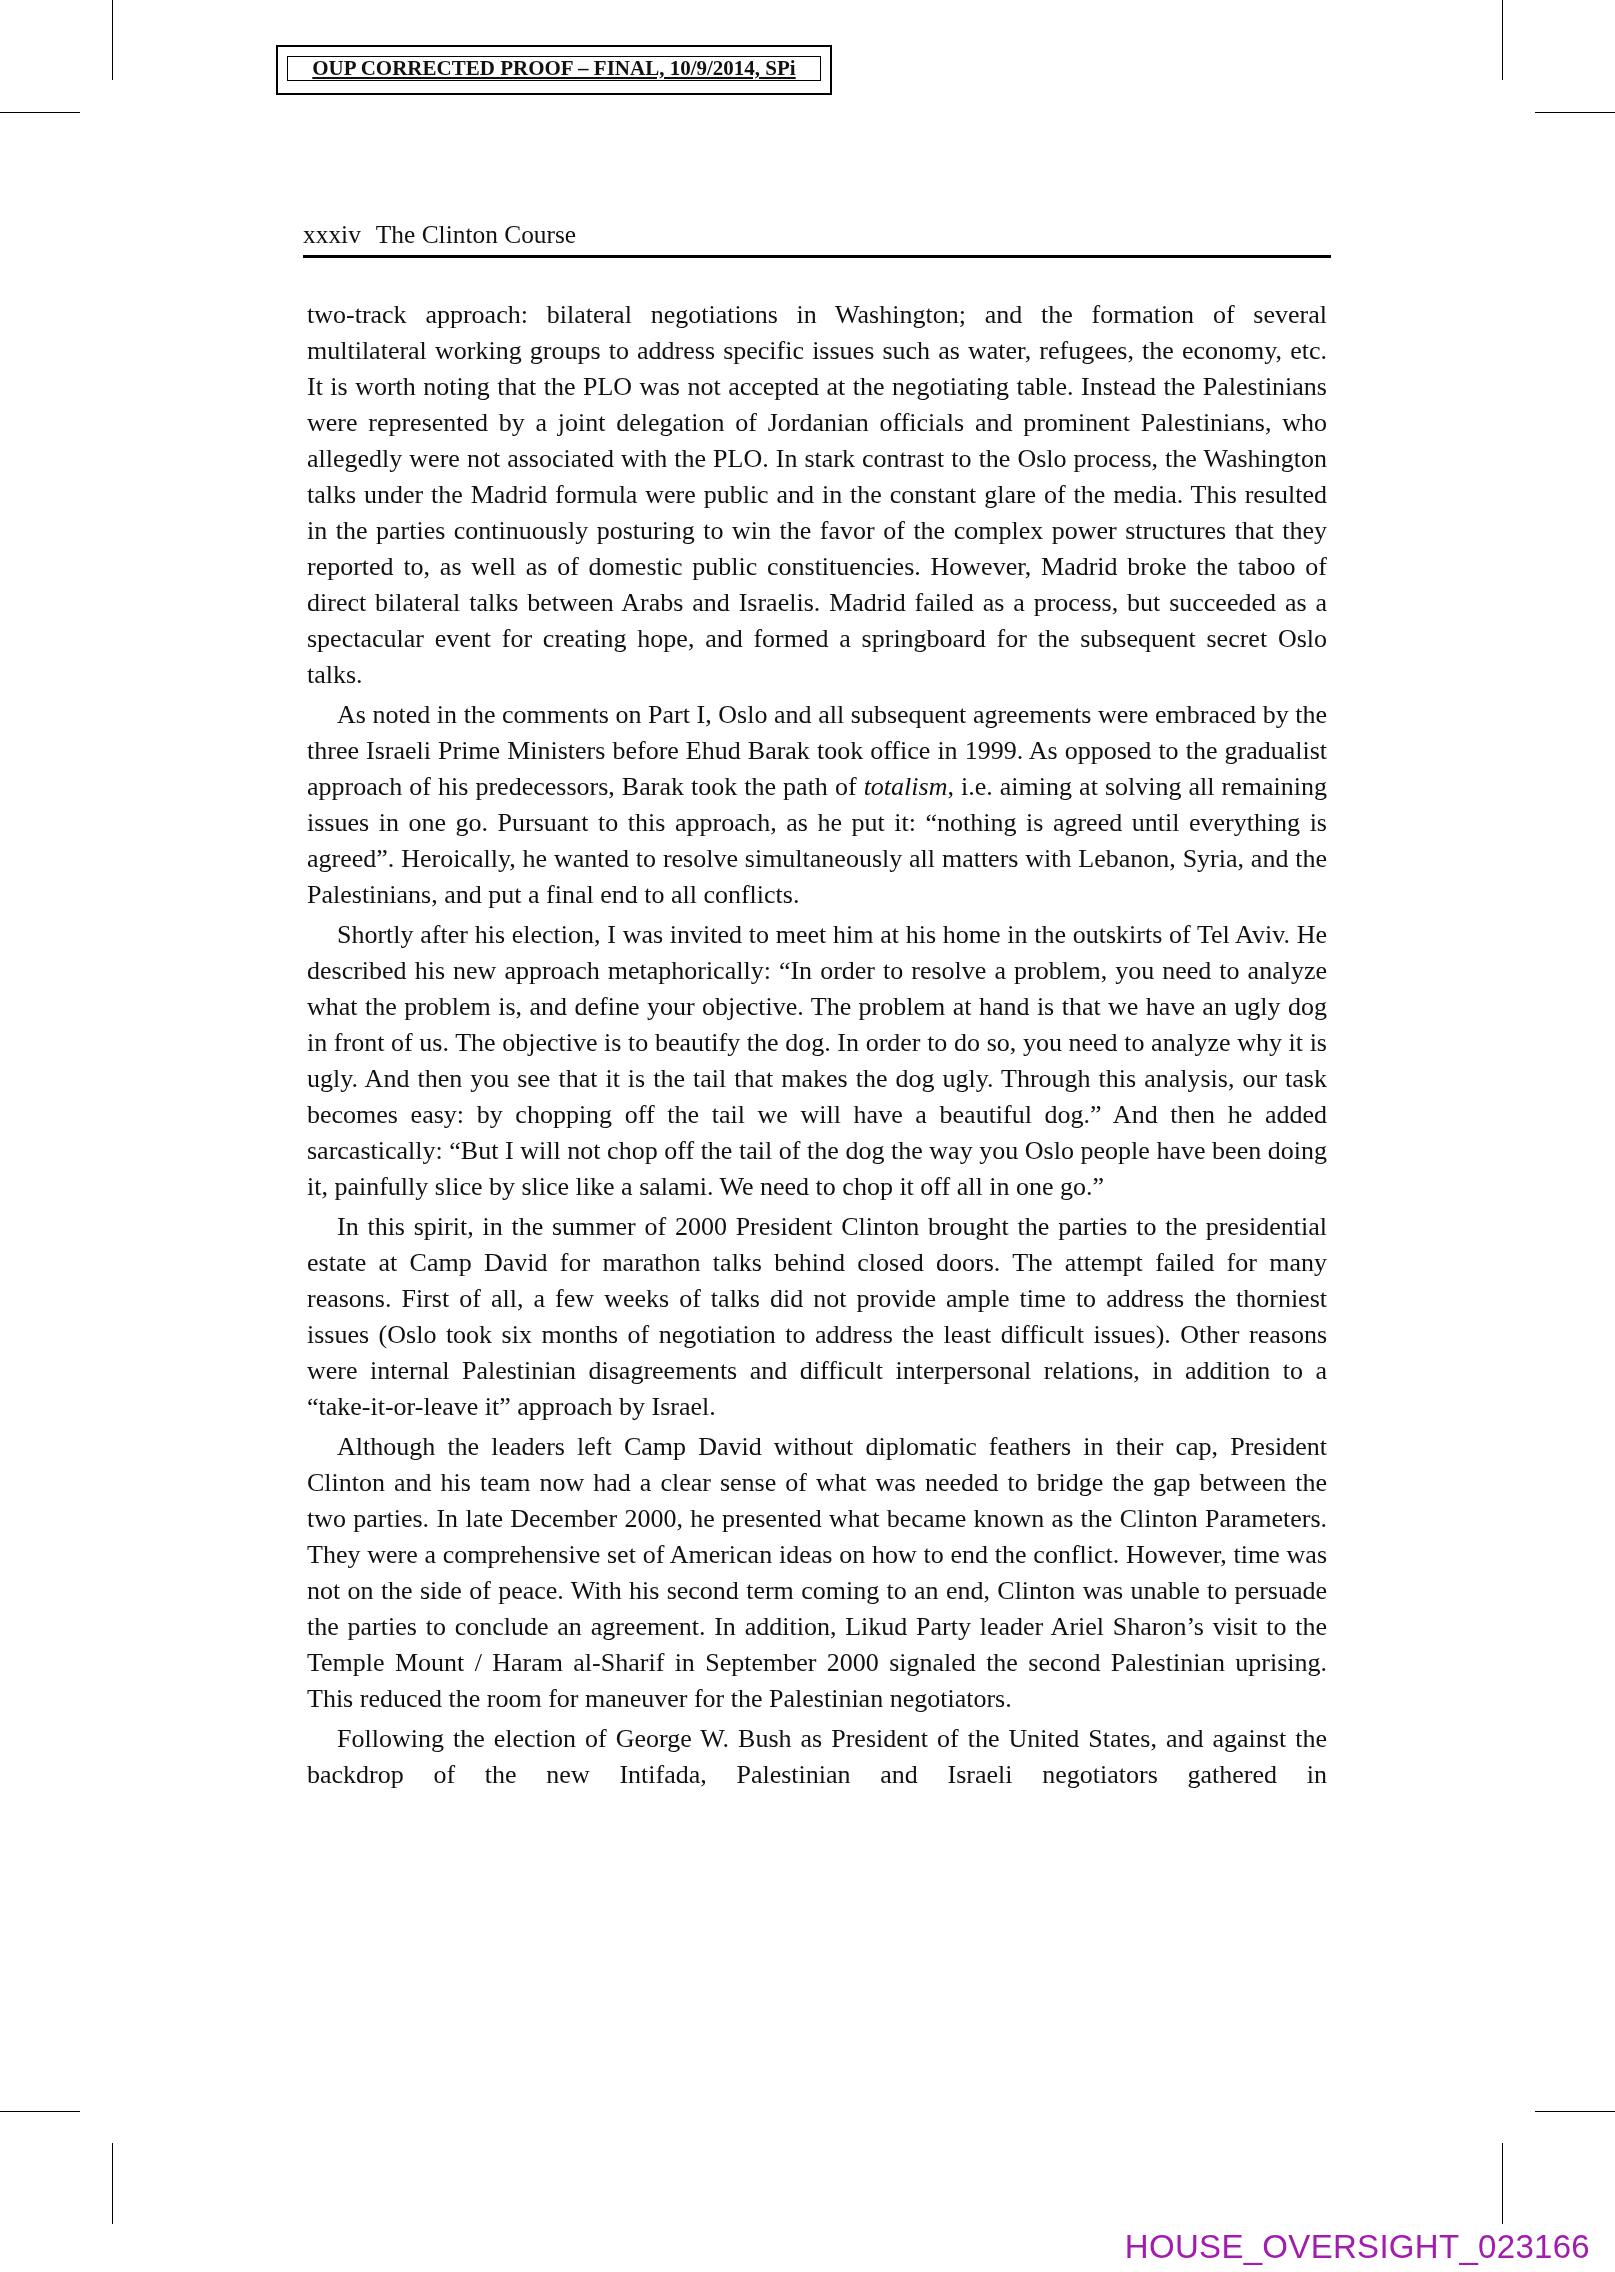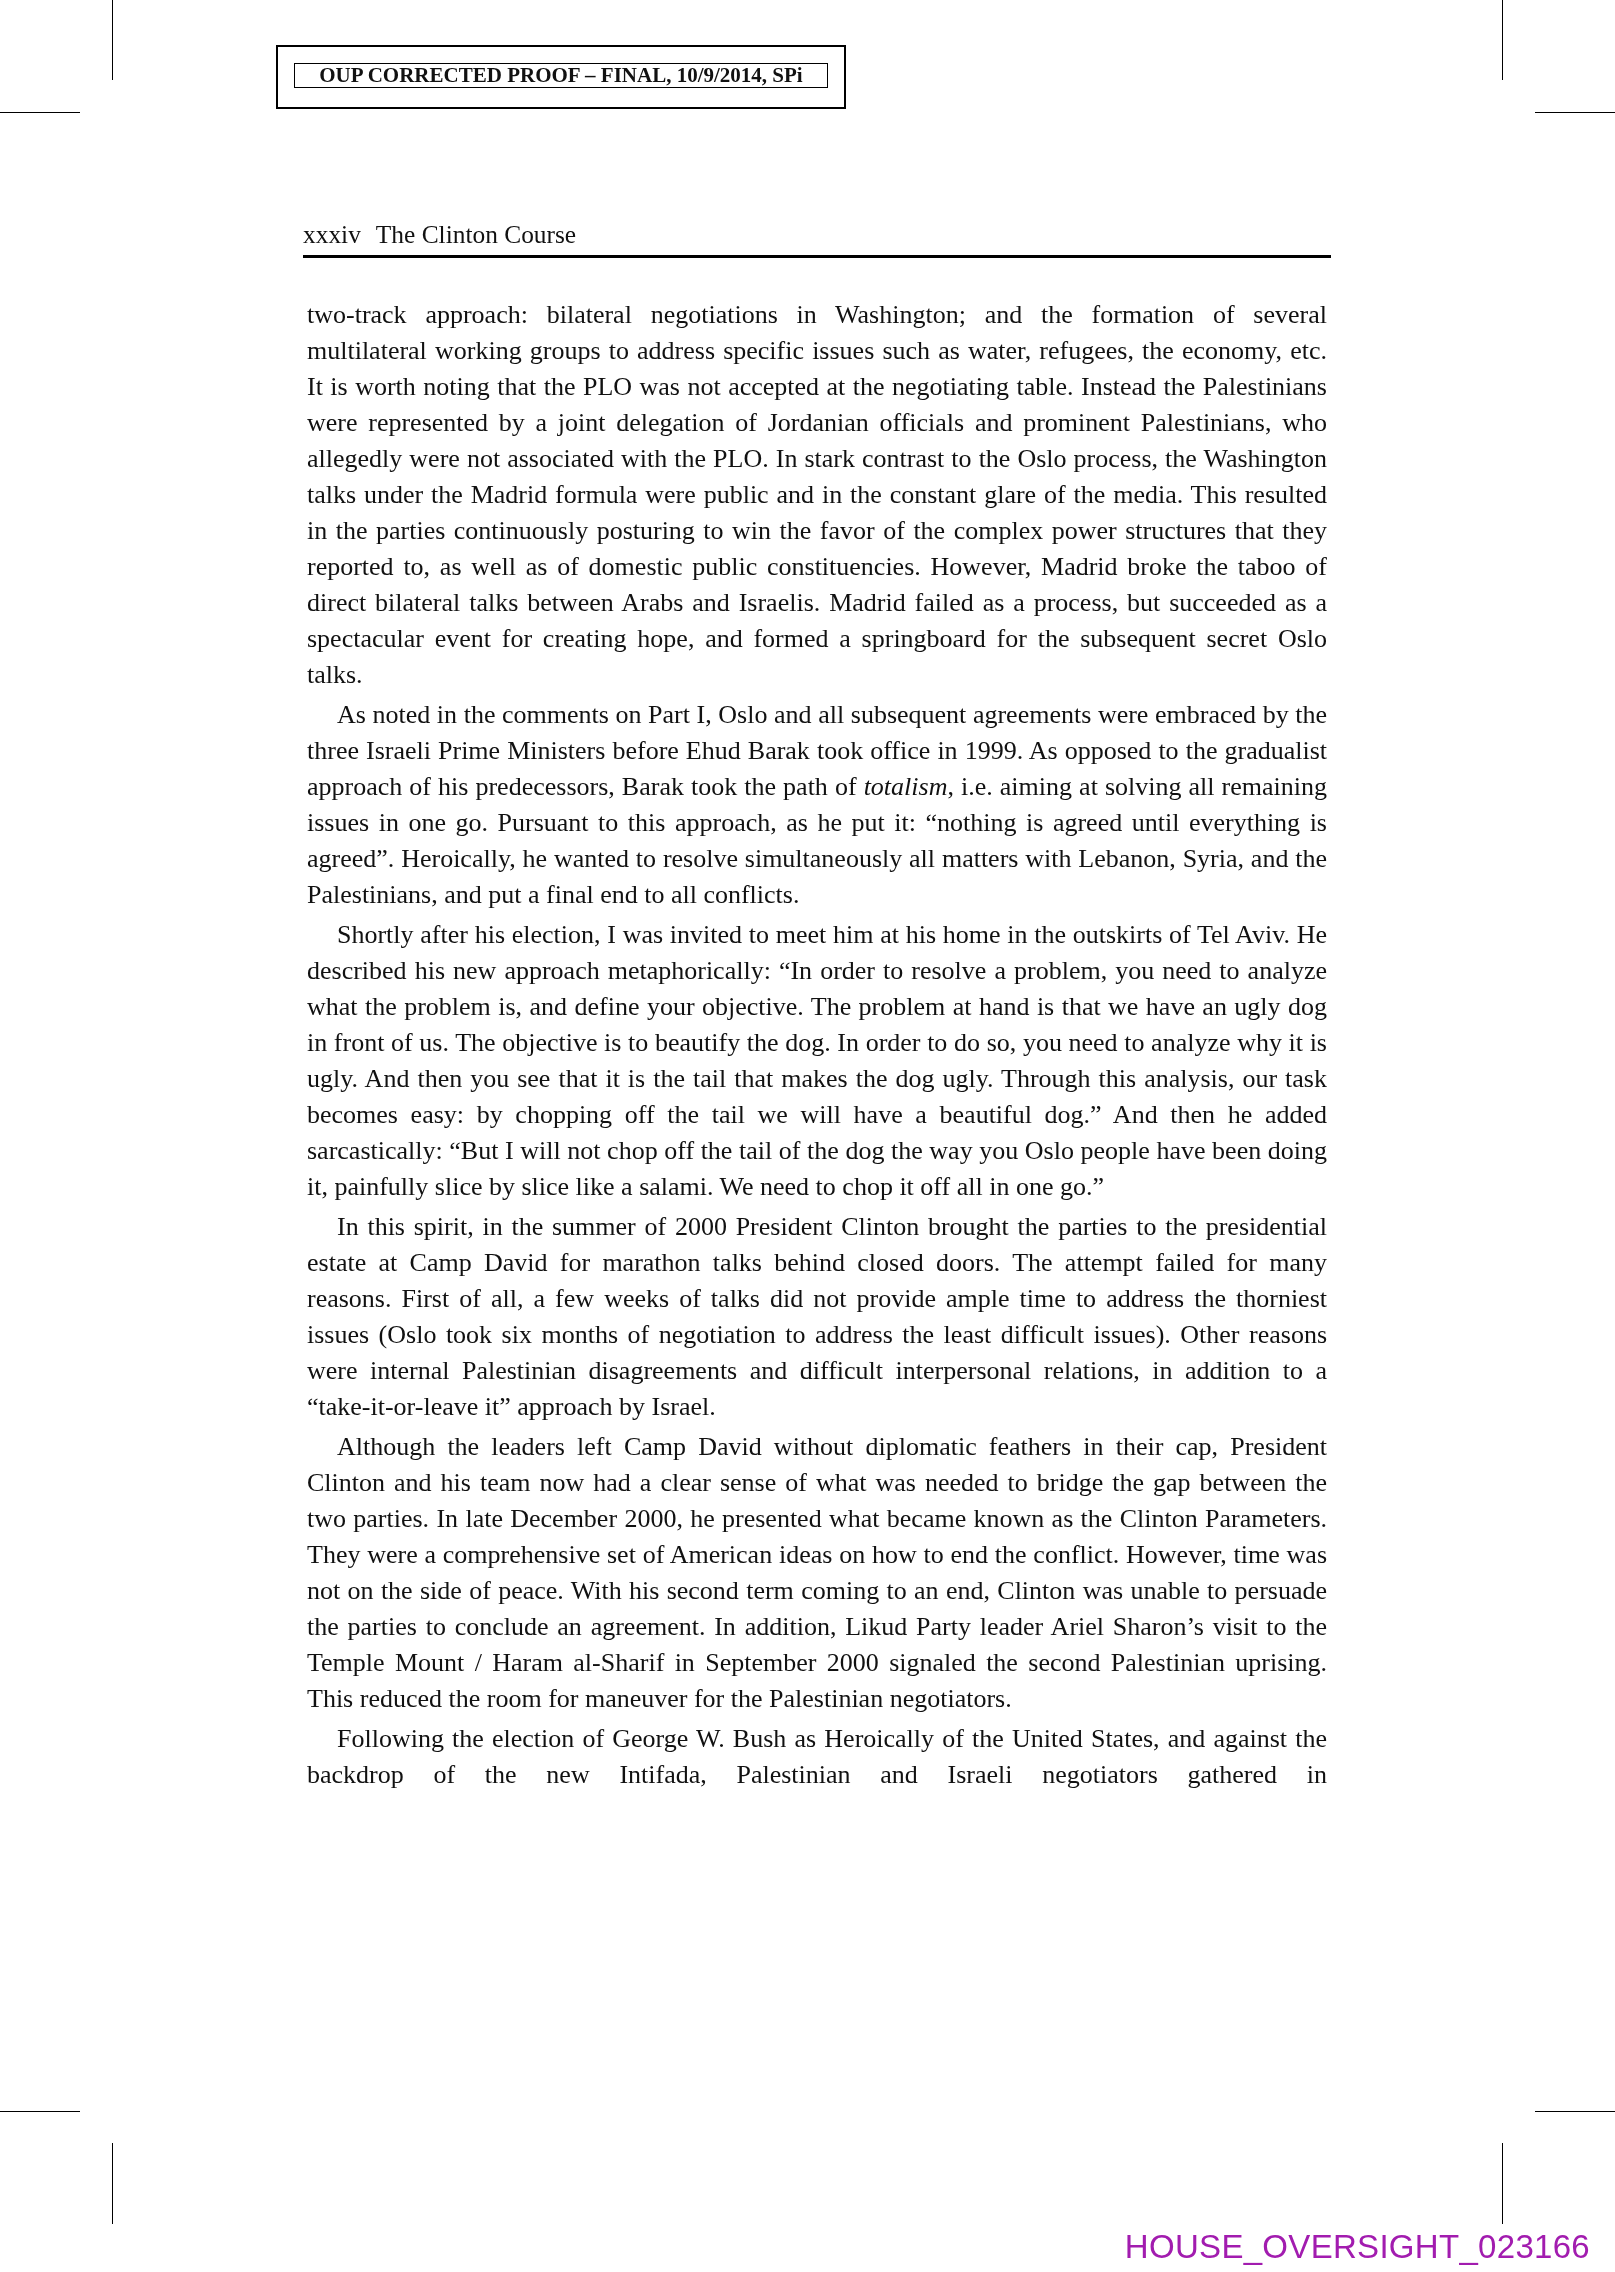--- a/index.html
+++ b/index.html
@@ -1,20 +1,20 @@
 <!DOCTYPE html>
 <html style="font-size:11px"><head>
   <meta charset="utf-8">
   <style>
     html, body { margin: 0; padding: 0; background: #ffffff; }
     body { width: 1616px; height: 2273px; position: relative; overflow: hidden; color: #111; }
     .crop { position: absolute; background: #000; }
     .proof-stamp {
       position: absolute; left: 276px; top: 45px; width: 534px; height: 27.5px;
-      border: 2.1px solid #000; padding: 16px; box-sizing: content-box;
+      border: 2.1px solid #000; padding: 9px; box-sizing: content-box; text-decoration: underline;
     }
     .proof-stamp-inner {
       border: 1.4px solid #000; height: 25px; box-sizing: border-box;
       display: flex; align-items: center; justify-content: center;
       font-family: "Liberation Serif", "DejaVu Serif", serif; font-weight: bold;
       font-size: 21px; letter-spacing: 0px; white-space: nowrap; line-height: 1;
     }
     .running-head {
       position: absolute; left: 303px; top: 219px; width: 1028px;
       font-family: "Liberation Serif", "DejaVu Serif", serif; font-size: 25.4px; line-height: 30px;
@@ -56,17 +56,17 @@
   <span class="folio">xxxiv</span><span>The Clinton Course</span>
 </div>
 <div class="head-rule"></div>
 
 <div class="body-text" id="body-text">
     <p><span>two-track approach: bilateral negotiations in Washington; and the formation of several multilateral working groups to address specific issues such as water, refugees, the economy, etc. It is worth noting that the PLO was not accepted at the negotiating table. Instead the Palestinians were represented by a joint delegation of Jordanian officials and prominent Palestinians, who allegedly were not associated with the PLO. In stark contrast to the Oslo process, the Washington talks under the Madrid formula were public and in the constant glare of the media. This resulted in the parties continuously posturing to win the favor of the complex power structures that they reported to, as well as of domestic public constituencies. However, Madrid broke the taboo of direct bilateral talks between Arabs and Israelis. Madrid failed as a process, but succeeded as a spectacular event for creating hope, and formed a springboard for the subsequent secret Oslo talks.</span></p>
     <p class="indent"><span>As noted in the comments on Part I, Oslo and all subsequent agreements were embraced by the three Israeli Prime Ministers before Ehud Barak took office in 1999. As opposed to the gradualist approach of his predecessors, Barak took the path of </span><em>totalism</em><span>, i.e. aiming at solving all remaining issues in one go. Pursuant to this approach, as he put it: “nothing is agreed until everything is agreed”. Heroically, he wanted to resolve simultaneously all matters with Lebanon, Syria, and the Palestinians, and put a final end to all conflicts.</span></p>
     <p class="indent"><span>Shortly after his election, I was invited to meet him at his home in the outskirts of Tel Aviv. He described his new approach metaphorically: “In order to resolve a problem, you need to analyze what the problem is, and define your objective. The problem at hand is that we have an ugly dog in front of us. The objective is to beautify the dog. In order to do so, you need to analyze why it is ugly. And then you see that it is the tail that makes the dog ugly. Through this analysis, our task becomes easy: by chopping off the tail we will have a beautiful dog.” And then he added sarcastically: “But I will not chop off the tail of the dog the way you Oslo people have been doing it, painfully slice by slice like a salami. We need to chop it off all in one go.”</span></p>
     <p class="indent"><span>In this spirit, in the summer of 2000 President Clinton brought the parties to the presidential estate at Camp David for marathon talks behind closed doors. The attempt failed for many reasons. First of all, a few weeks of talks did not provide ample time to address the thorniest issues (Oslo took six months of negotiation to address the least difficult issues). Other reasons were internal Palestinian disagreements and difficult interpersonal relations, in addition to a “take-it-or-leave it” approach by Israel.</span></p>
     <p class="indent"><span>Although the leaders left Camp David without diplomatic feathers in their cap, President Clinton and his team now had a clear sense of what was needed to bridge the gap between the two parties. In late December 2000, he presented what became known as the Clinton Parameters. They were a comprehensive set of American ideas on how to end the conflict. However, time was not on the side of peace. With his second term coming to an end, Clinton was unable to persuade the parties to conclude an agreement. In addition, Likud Party leader Ariel Sharon’s visit to the Temple Mount / Haram al-Sharif in September 2000 signaled the second Palestinian uprising. This reduced the room for maneuver for the Palestinian negotiators.</span></p>
-    <p class="indent" style="text-align-last: justify;"><span>Following the election of George W. Bush as Heroically of the United States, and against the backdrop of the new Intifada, Palestinian and Israeli negotiators gathered in</span></p>
+    <p class="indent" style="text-align-last: justify;"><span>Following the election of George W. Bush as President of the United States, and against the backdrop of the new Intifada, Palestinian and Israeli negotiators gathered in</span></p>
   </div>
 
 <div class="bates">HOUSE_OVERSIGHT_023166</div>
 
 
 </body></html>

